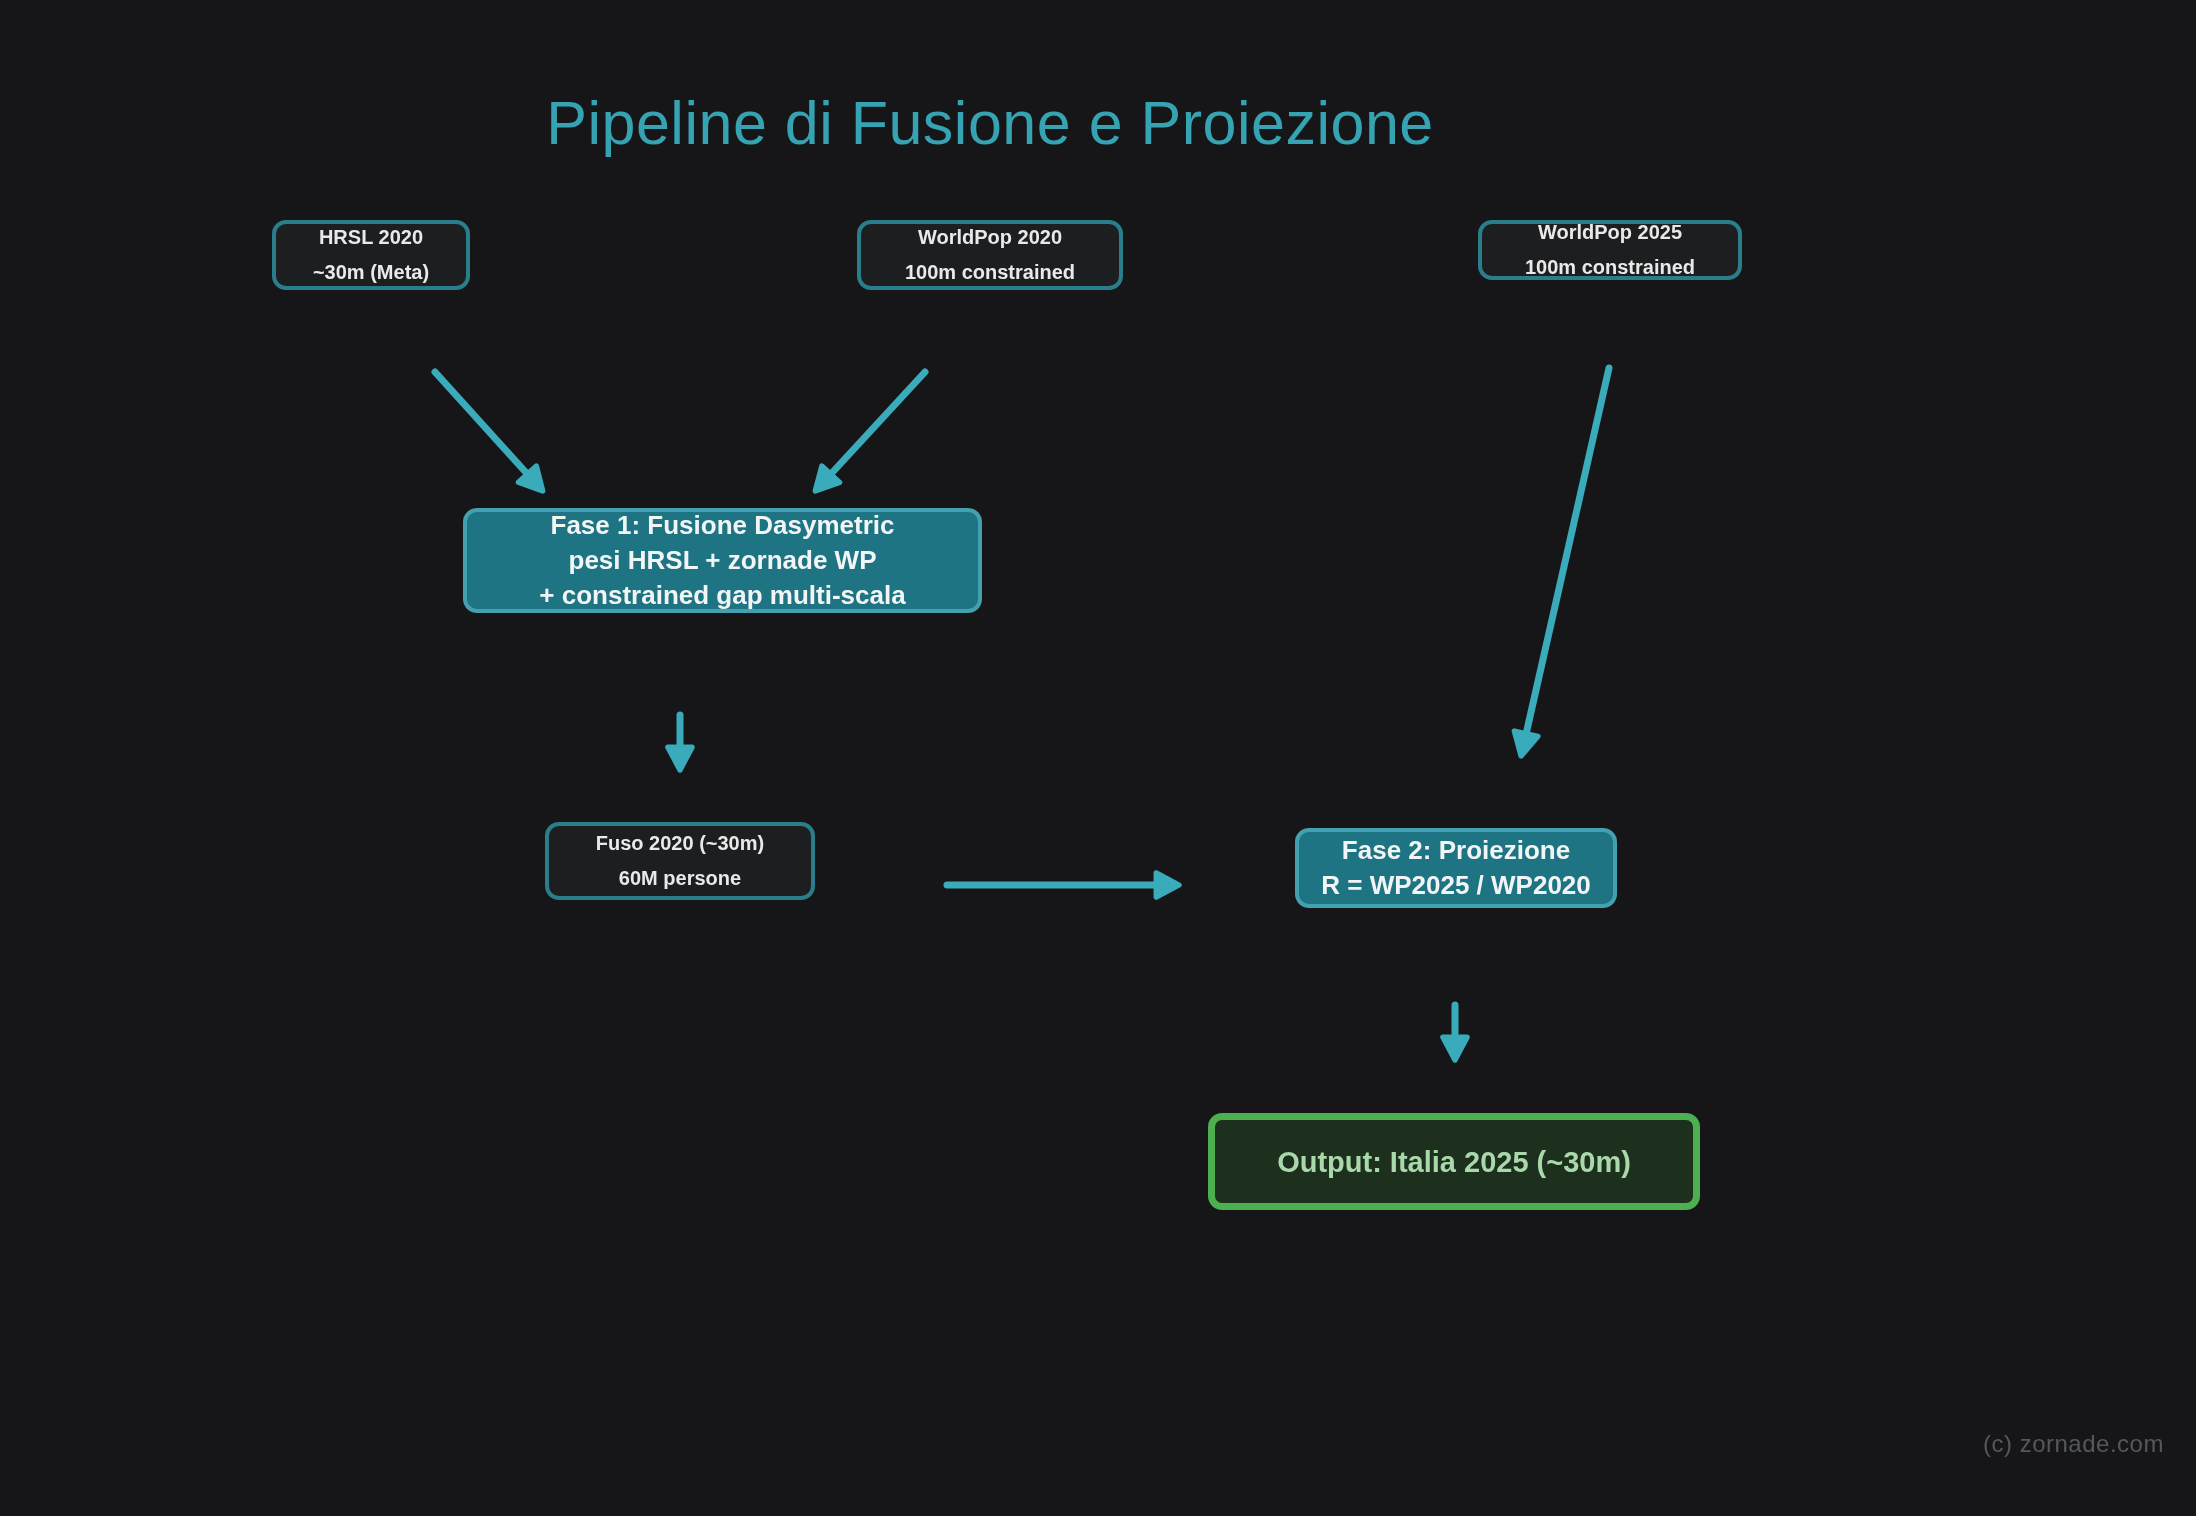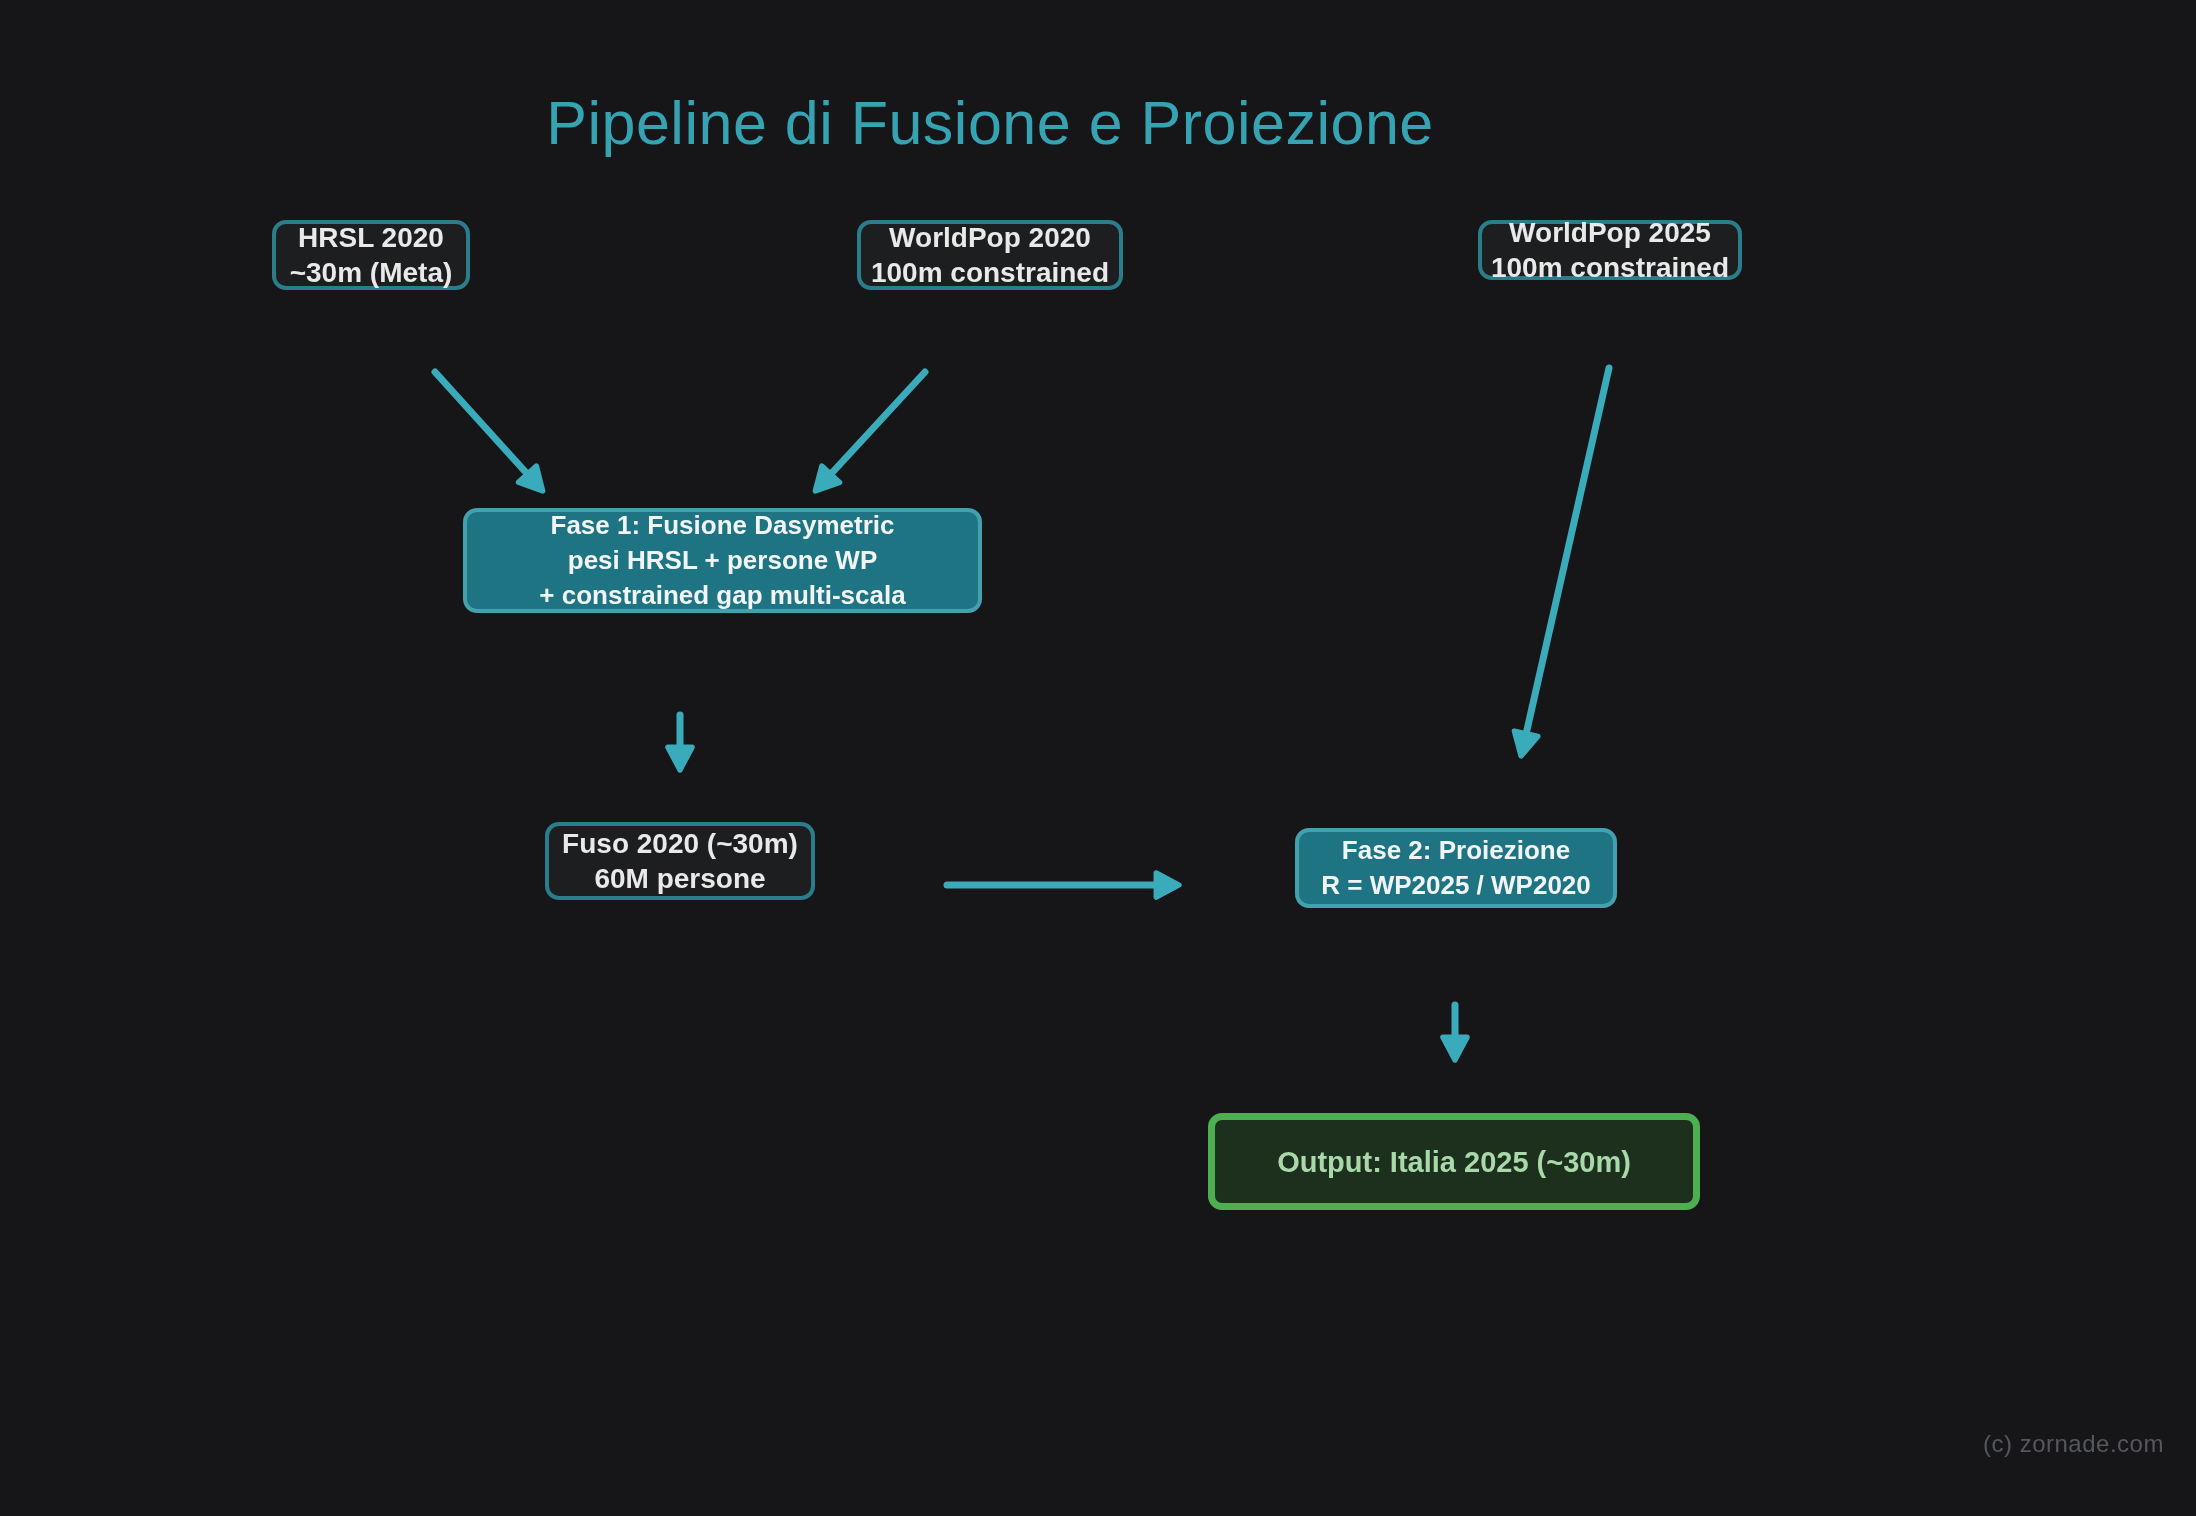--- a/index.html
+++ b/index.html
@@ -52,21 +52,21 @@
     justify-content: center;
     text-align: center;
     border-radius: 14px;
     font-weight: 700;
     line-height: 35px;
   }
   .node-input {
     background: var(--node_fill);
     border: 4px solid var(--node_border);
     color: var(--node_text);
-    font-size: 28px;
+    font-size: 20px;
   }
   .node-phase {
     background: var(--phase_fill);
     border: 4px solid var(--phase_border);
     color: var(--phase_text);
     font-size: 26px;
   }
   .node-output {
     background: var(--output_fill);
     border: 7px solid var(--output_border);
@@ -122,21 +122,21 @@
     <div>100m constrained</div>
   </div>
 
   <div class="node node-input n-wp2025">
     <div>WorldPop 2025</div>
     <div>100m constrained</div>
   </div>
 
   <div class="node node-phase n-fase1">
     <div>Fase 1: Fusione Dasymetric</div>
-    <div>pesi HRSL + persone WP</div>
+    <div>pesi HRSL + zornade WP</div>
     <div>+ constrained gap multi-scala</div>
   </div>
 
   <div class="node node-input n-fuso">
     <div>Fuso 2020 (~30m)</div>
     <div>60M persone</div>
   </div>
 
   <div class="node node-phase n-fase2">
     <div>Fase 2: Proiezione</div>

